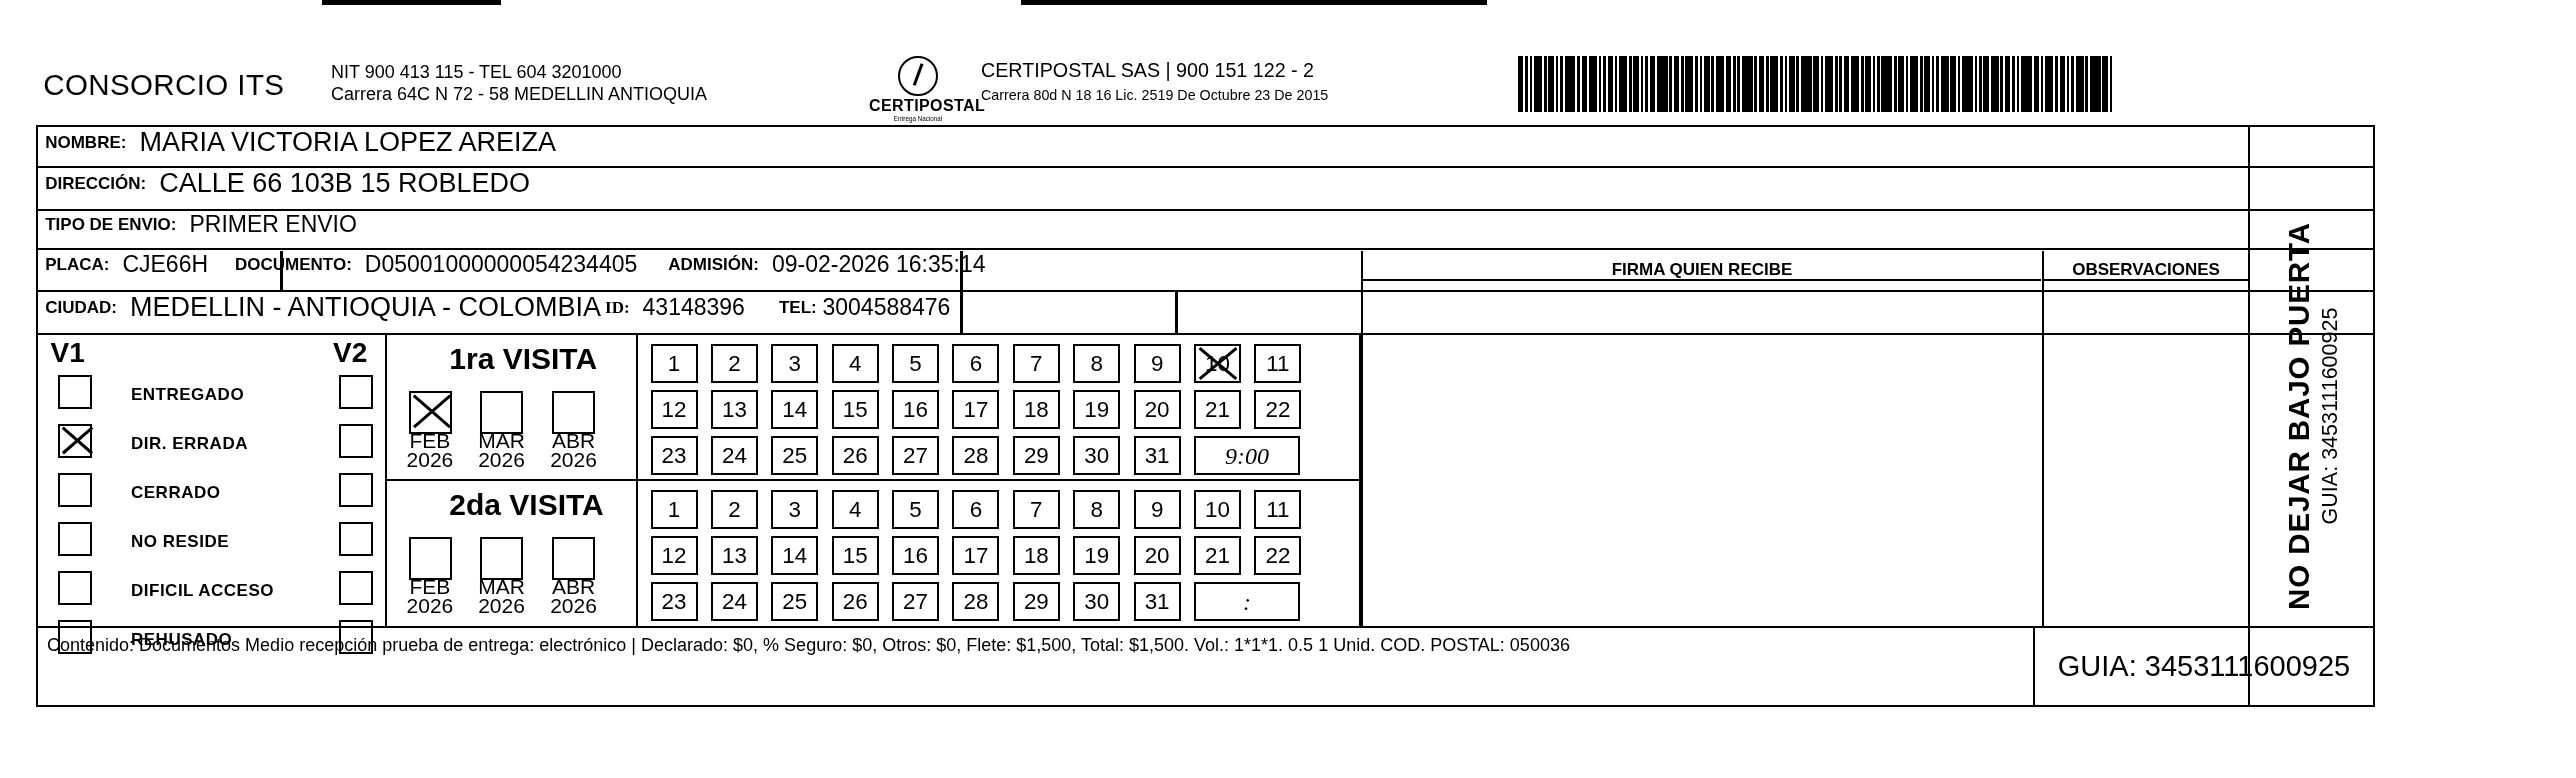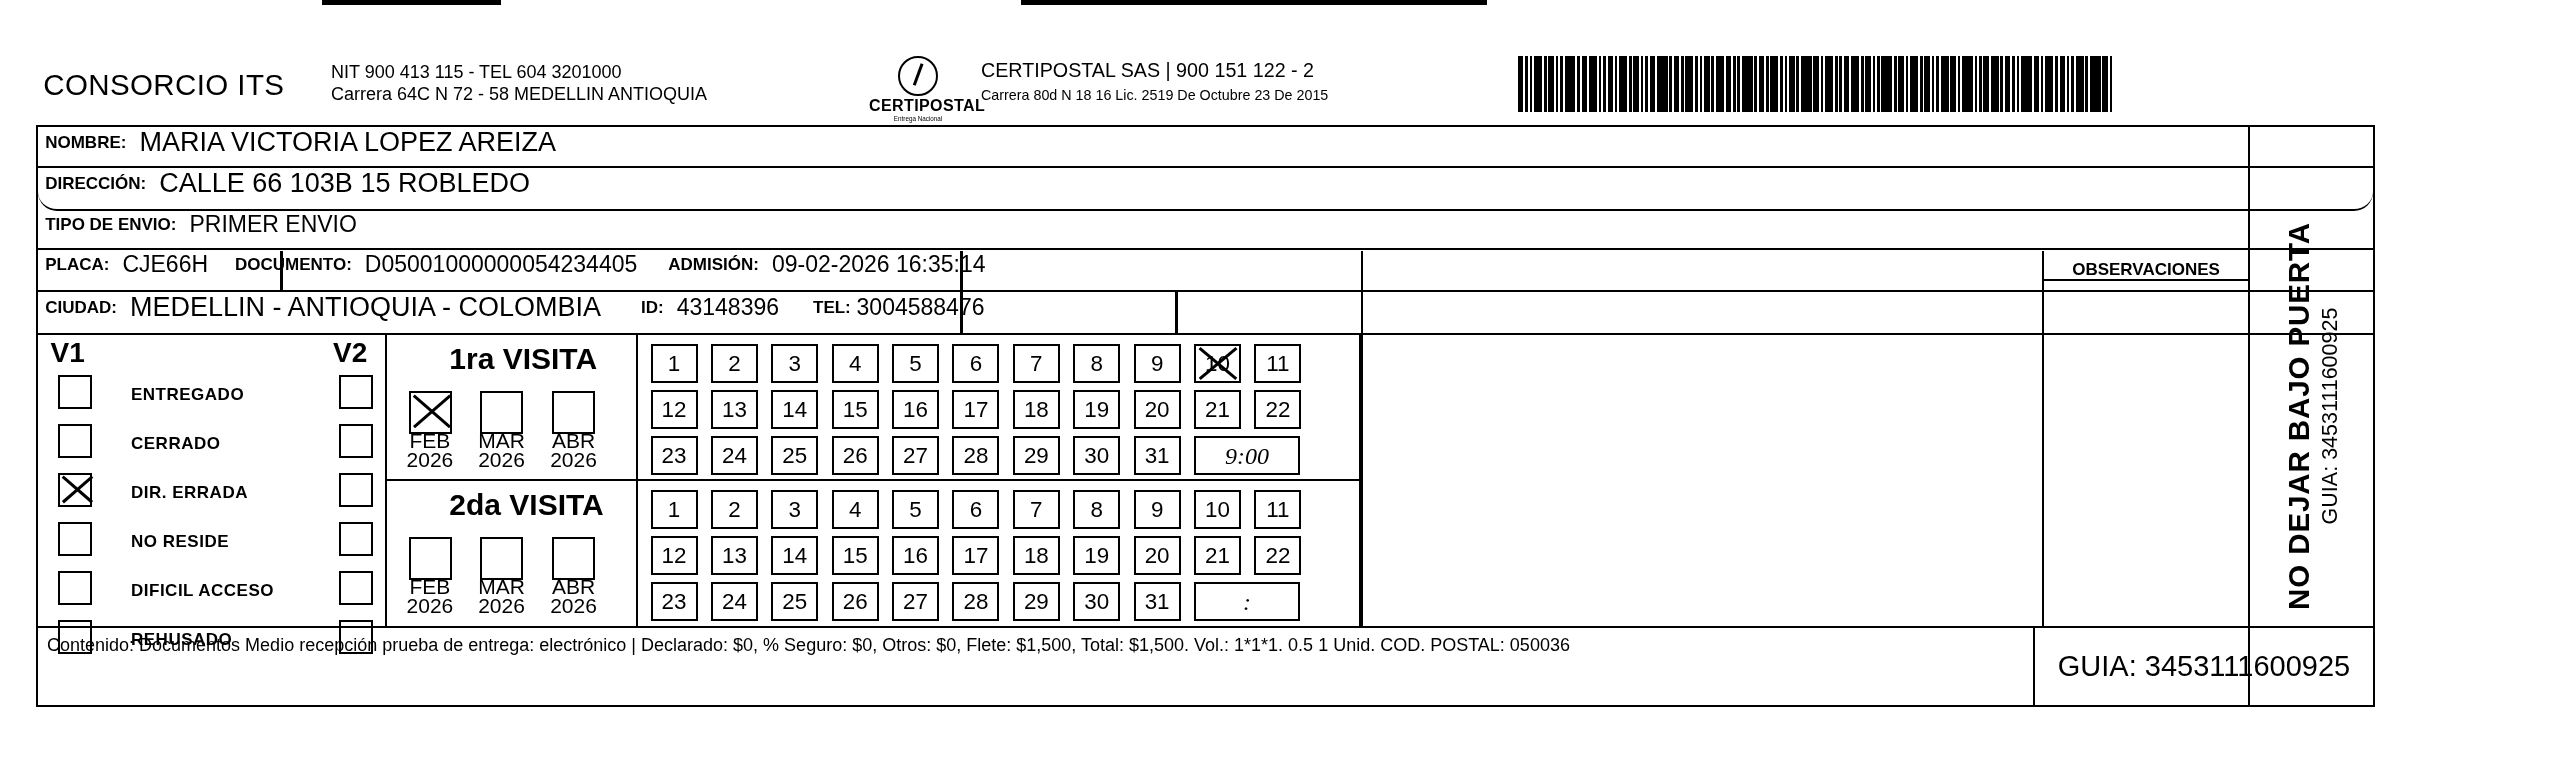--- a/index.html
+++ b/index.html
@@ -25,21 +25,21 @@
 
   
   .frame{position:absolute;left:36px;top:125px;width:2339px;height:582px;border:2.7px solid #000;box-sizing:border-box;}
 
   .row{position:absolute;left:0;width:100%;box-sizing:border-box;border-bottom:2.7px solid #000;}
   .cap{font-size:17px;font-weight:bold;display:inline-block;vertical-align:middle;}
   .val{font-size:27px;display:inline-block;vertical-align:middle;margin-left:9px;}
   .valsm{font-size:23px;display:inline-block;vertical-align:middle;margin-left:9px;}
 
   #r-nombre{top:0;height:41px;padding:0 0 0 7.2px;}
-  #r-direccion{top:41px;height:43px;padding-left:7.2px;border-radius:19px;}
+  #r-direccion{top:41px;height:43px;padding-left:7.2px;}
   #r-tipo{top:84px;height:39px;padding-left:7.2px;}
   #r-placa{top:124px;height:41px;padding-left:7.2px;}
   #r-ciudad{top:165px;height:43px;padding-left:7.2px;}
 
   .vsep{position:absolute;top:0;bottom:0;width:2.7px;background:#000;}
 
   
   .firma-col{position:absolute;left:1323px;top:124px;width:680px;bottom:79px;border-left:2.7px solid #000;box-sizing:border-box;}
   .obs-col{position:absolute;left:2004px;top:124px;width:206px;bottom:79px;border-left:2.7px solid #000;box-sizing:border-box;}
   .colhdr{font-size:17px;font-weight:bold;text-align:center;padding-top:9px;border-bottom:2.7px solid #000;height:30px;box-sizing:border-box;}
@@ -237,46 +237,46 @@
       <span class="valsm">D05001000000054234405</span>
       <span class="vsep" style="left:922px;height:41px;"></span>
       <span class="cap" style="margin-left:27px;">ADMISIÓN:</span>
       <span class="valsm">09-02-2026 16:35:14</span>
     </div>
 
     <div class="row" id="r-ciudad">
       <span class="cap">CIUDAD:</span>
       <span class="val">MEDELLIN - ANTIOQUIA - COLOMBIA</span>
       <span class="vsep" style="left:922px;height:43px;"></span>
-      <span class="cap" style="margin-left:36px;">ID:</span>
+      <span class="cap" style="font-family:Liberation Serif, serif;">ID:</span>
       <span class="valsm">43148396</span>
       <span class="vsep" style="left:1137px;height:43px;"></span>
       <span class="cap" style="margin-left:30px;">TEL:</span>
       <span class="valsm" style="margin-left:1.8px;">3004588476</span>
     </div>
 
     <div class="statusbox" id="statusbox">
       <div class="v-head">
         <span class="v1">V1</span>
         <span class="v2">V2</span>
       </div>
       <div id="status-rows">
           <div class="st-row">
             <div class="chk l"></div>
             <div class="lbl">ENTREGADO</div>
             <div class="chk r"></div>
           </div>
           <div class="st-row">
+            <div class="chk l x"></div>
+            <div class="lbl">DIR. ERRADA</div>
+            <div class="chk r"></div>
+          </div>
+          <div class="st-row">
             <div class="chk l"></div>
             <div class="lbl">CERRADO</div>
-            <div class="chk r"></div>
-          </div>
-          <div class="st-row">
-            <div class="chk l x"></div>
-            <div class="lbl">DIR. ERRADA</div>
             <div class="chk r"></div>
           </div>
           <div class="st-row">
             <div class="chk l"></div>
             <div class="lbl">NO RESIDE</div>
             <div class="chk r"></div>
           </div>
           <div class="st-row">
             <div class="chk l"></div>
             <div class="lbl">DIFICIL ACCESO</div>
@@ -388,20 +388,21 @@
             <div class="day">28</div>
             <div class="day">29</div>
             <div class="day">30</div>
             <div class="day">31</div>
             <div class="day wide"><span class="hand">:</span></div>
           </div>
         </div>
       </div>
 
     <div class="firma-col">
+      <div class="colhdr">FIRMA QUIEN RECIBE</div>
       <div style="height:100%;"></div>
     </div>
 
     <div class="obs-col">
       <div class="colhdr">OBSERVACIONES</div>
       <div style="height:100%;"></div>
     </div>
 
     <div class="guia-col">
       <div class="guia-rot">

